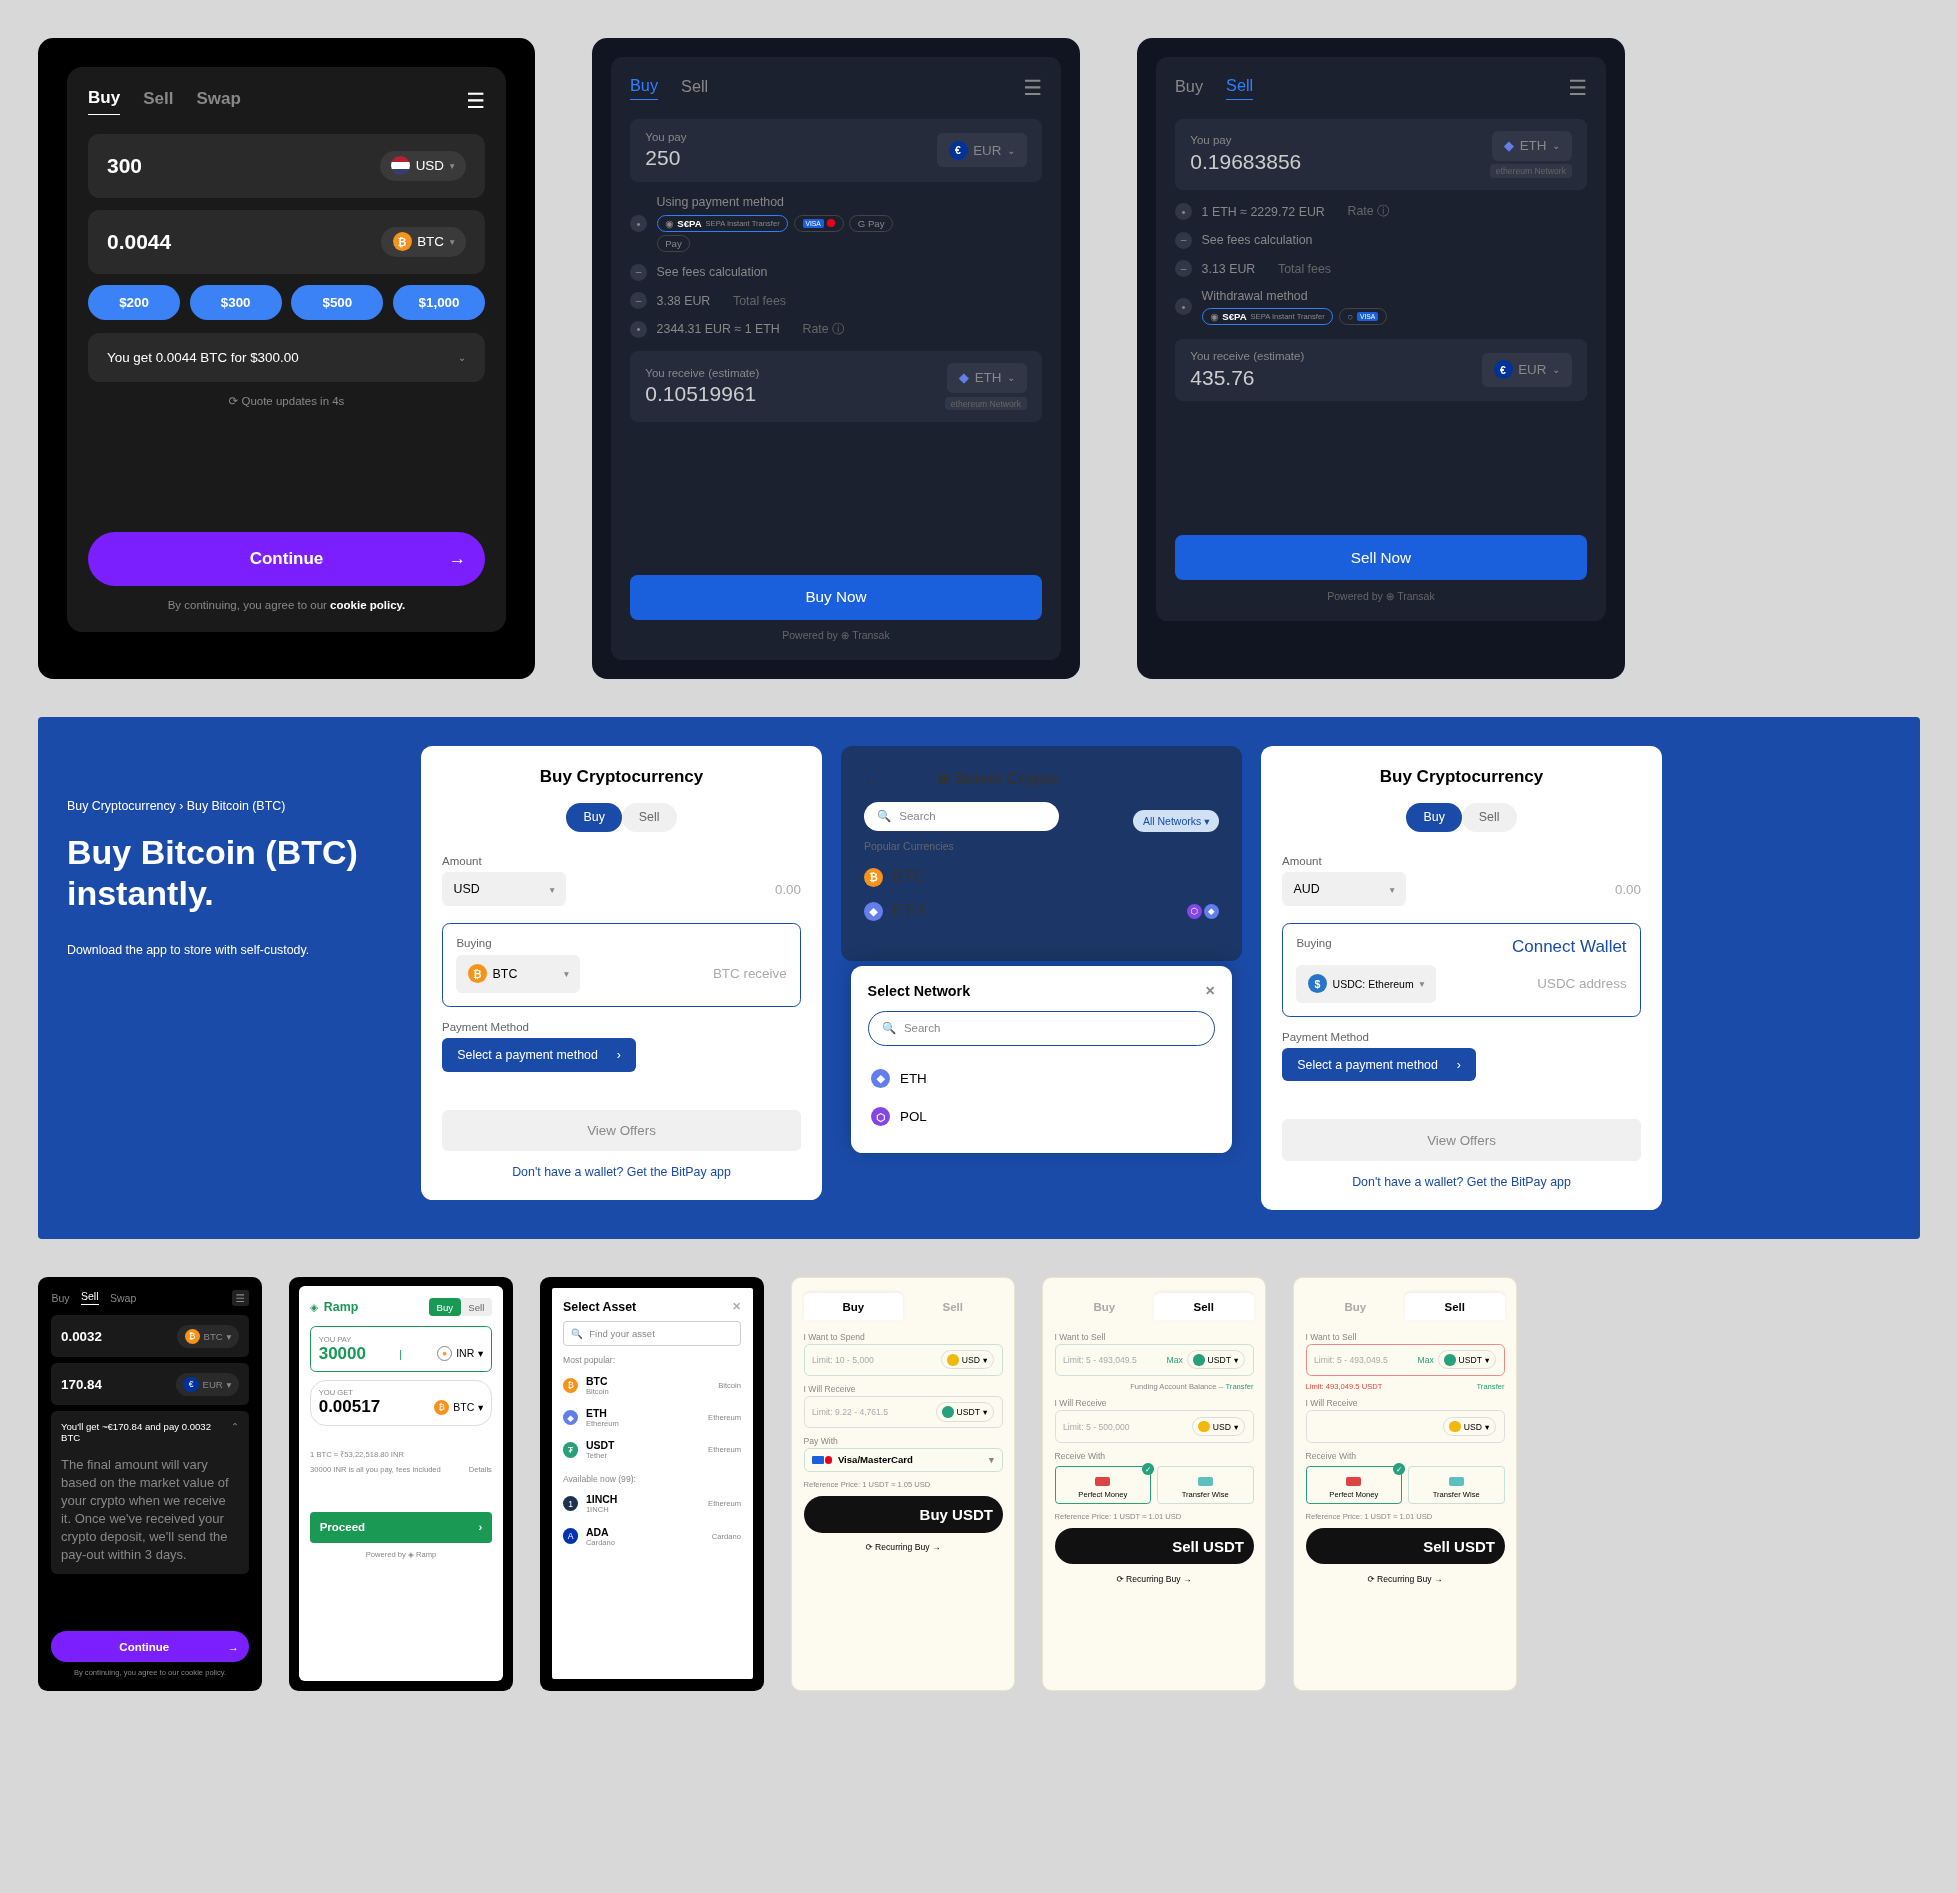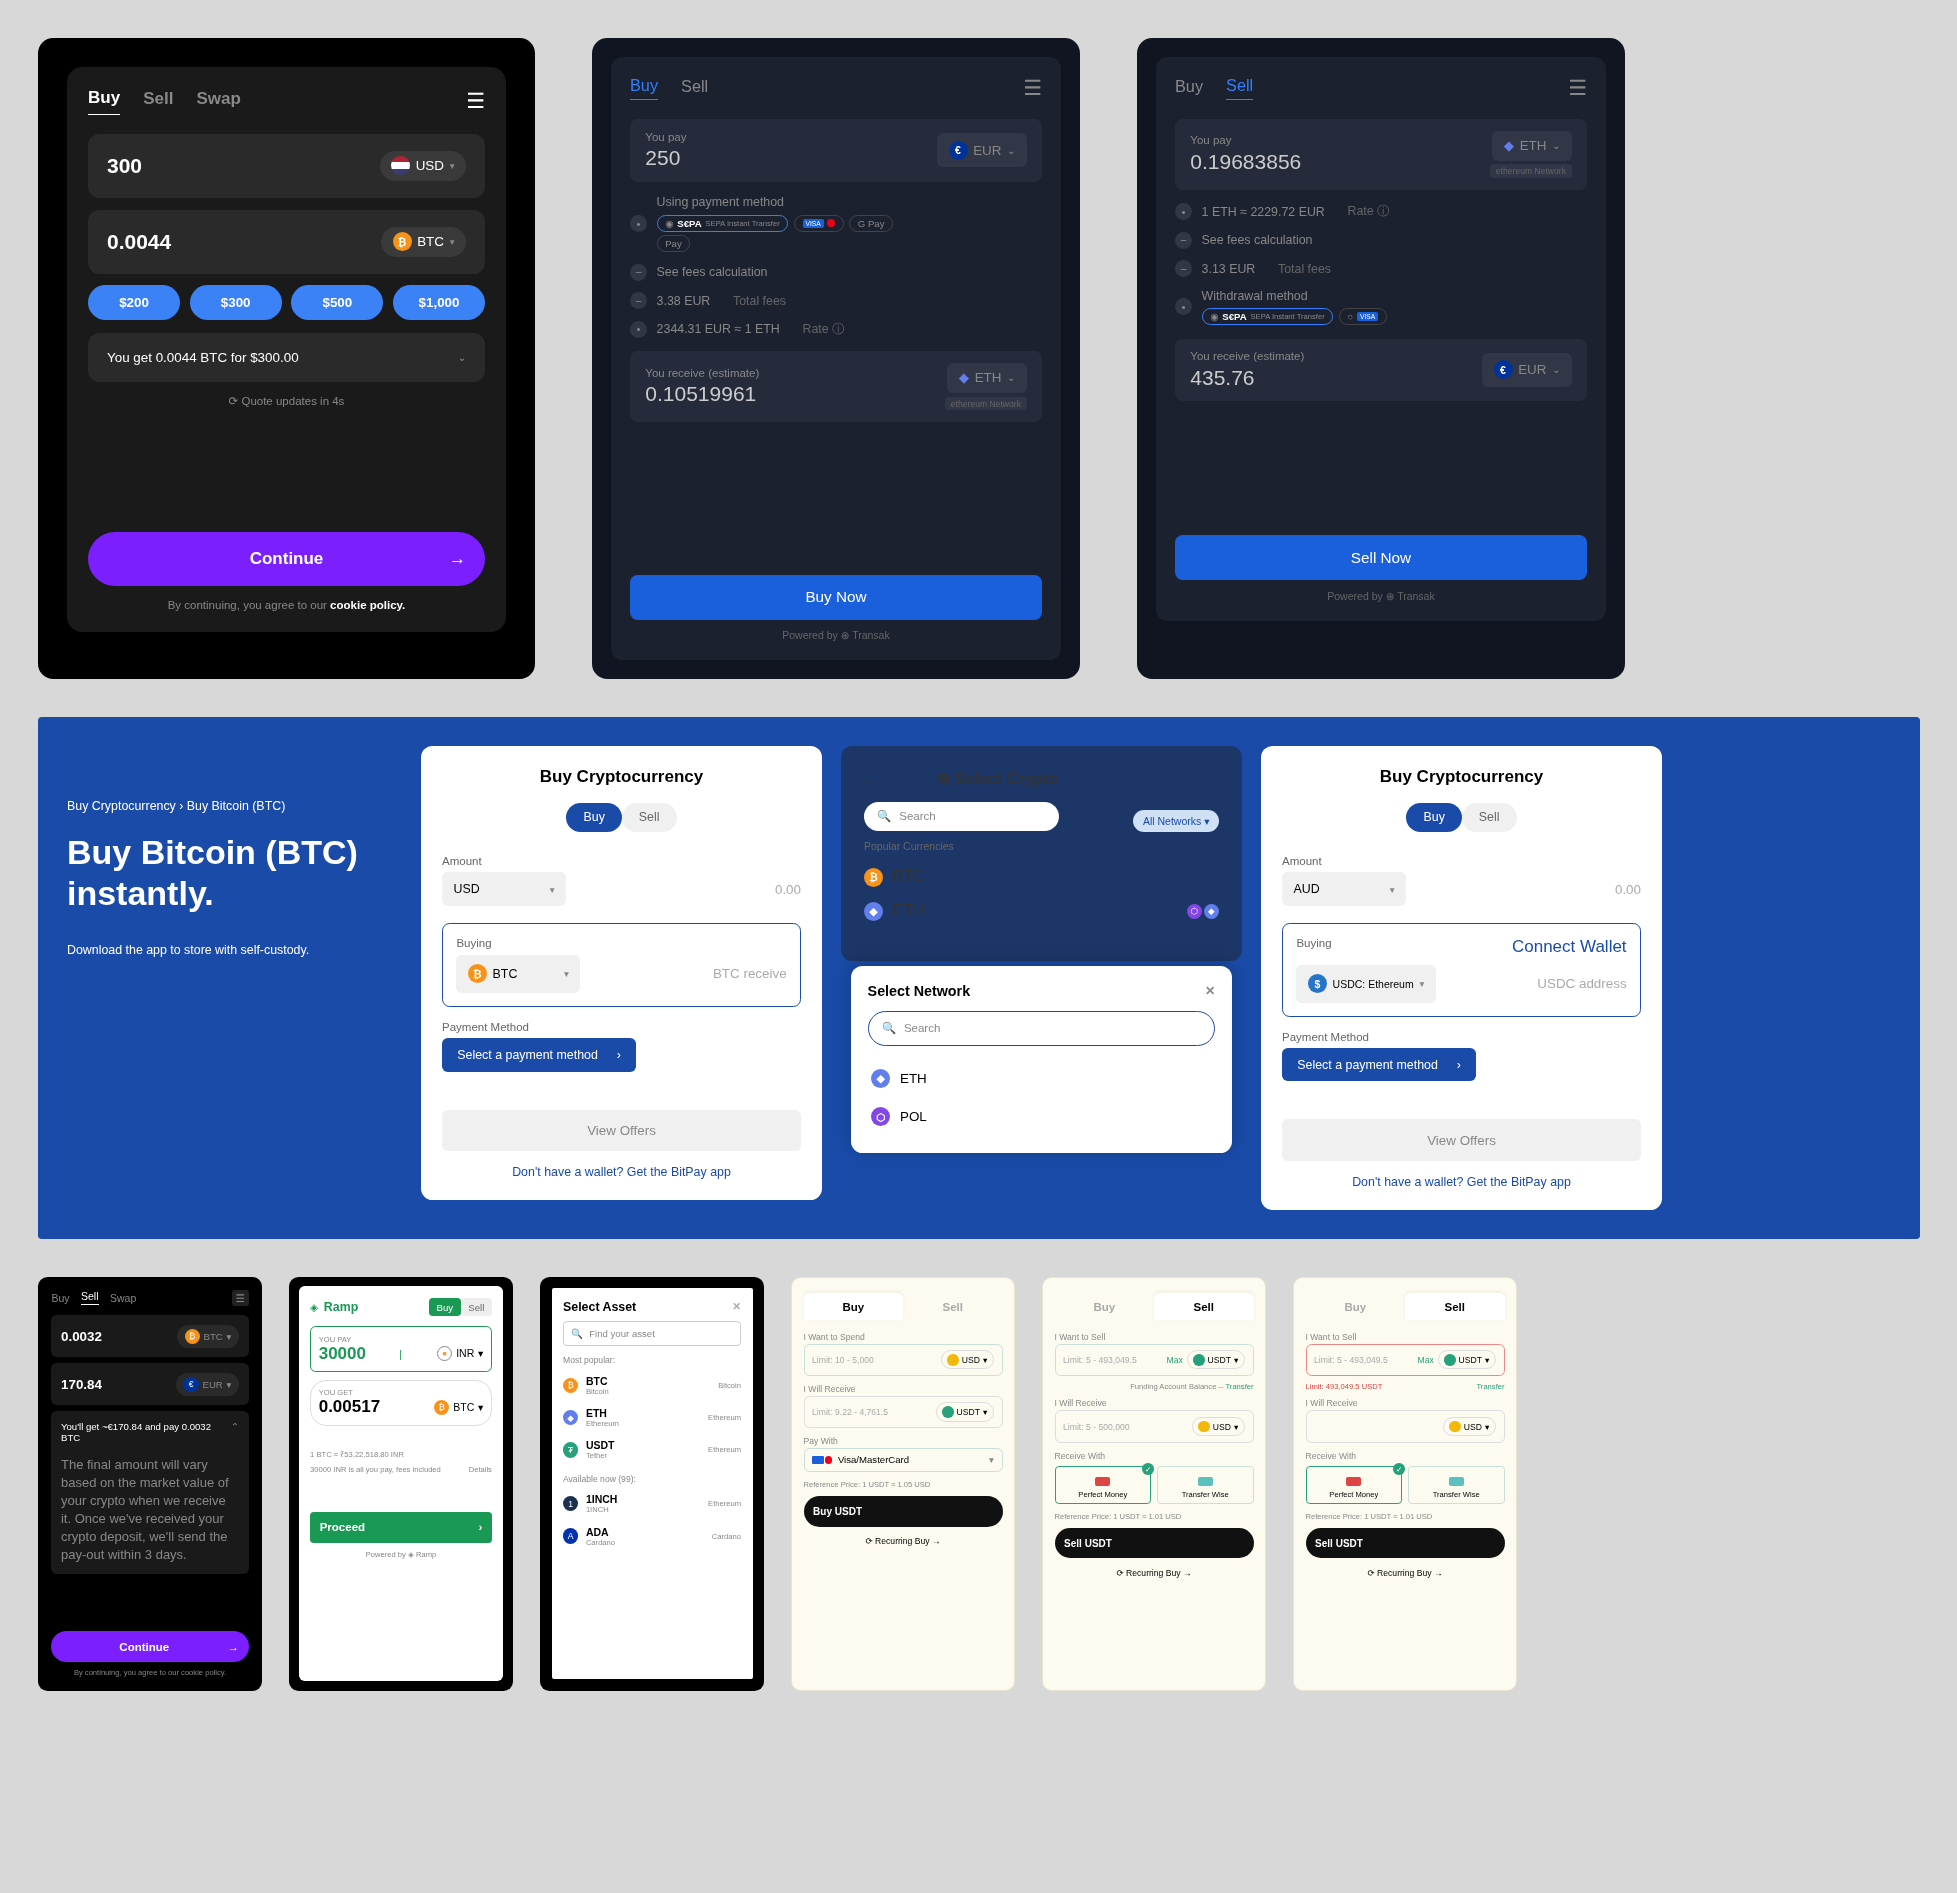--- a/index.html
+++ b/index.html
@@ -151,23 +151,23 @@
 .sc-bs .curr-pill { border: 1px solid #ddd; border-radius: 11.5px; padding: 2.9px 5.7px; display: flex; align-items: center; gap: 2.9px; font-size: 8.6px; cursor: pointer; }
 .sc-bs .usd-coin { width: 11.5px; height: 11.5px; border-radius: 50%; background: #f0b90b; display: inline-block; }
 .sc-bs .usdt-coin { width: 11.5px; height: 11.5px; border-radius: 50%; background: #26a17b; display: inline-block; }
 .sc-bs .max { color: #26a17b; font-size: 8.6px; cursor: pointer; }
 .sc-bs .receive-with { display: flex; gap: 5.7px; margin: 5.7px 0; }
 .sc-bs .rw-item { flex: 1; border: 1px solid #c8e0d8; border-radius: 3.8px; padding: 9.6px 3.8px 3.8px 3.8px; text-align: center; font-size: 7.6px; cursor: pointer; position: relative; }
 .sc-bs .rw-item .ic { width: 15.3px; height: 9.6px; margin: 0 auto 3.8px; background: #d44; border-radius: 1.9px; }
 .sc-bs .rw-item .ic.tw { background: #5bc0be; }
 .sc-bs .rw-item.sel { border-color: #26a17b; }
 .sc-bs .rw-item.sel::after { content: '✓'; position: absolute; top: -3.8px; right: -3.8px; background: #26a17b; color: #fff; width: 11.5px; height: 11.5px; border-radius: 50%; font-size: 7.6px; display: flex; align-items: center; justify-content: center; }
-.sc-bs .pay-with { border: 1px solid #c8e0d8; border-radius: 5.7px; padding: 5.7px 7.6px; display: flex; align-items: center; gap: 5.7px; font-size: 9.6px; margin-bottom: 7.6px; cursor: pointer; }
+.sc-bs .pay-with { border: 1px solid #c8e0d8; border-radius: 5.7px; padding: 5.7px 7.6px; display: flex; align-items: center; gap: 5.7px; font-size: 9.6px; margin-bottom: 7.6px; cursor: pointer; font-weight: bold; }
 .sc-bs .ref { font-size: 7.6px; color: #888; margin: 7.6px 0; }
-.sc-bs .btn { background: #111; color: #fff; text-align: left; padding: 9.6px; border-radius: 19px; font-size: 10px; font-weight: 600; cursor: pointer; }
+.sc-bs .btn { background: #111; color: #fff; text-align: right; padding: 9.6px; border-radius: 19px; font-size: 15px; font-weight: 600; cursor: pointer; }
 .sc-bs .recur { font-size: 8.6px; text-align: center; margin-top: 9.6px; cursor: pointer; }
 
 .chev { font-size: 9.6px; color: #888; }
 .circ { width: 15.3px; height: 15.3px; border-radius: 50%; display: inline-flex; align-items: center; justify-content: center; font-size: 8.6px; color: #fff; }
 </style>
 </head>
 <body>
 
 <div class="row row1">
 

